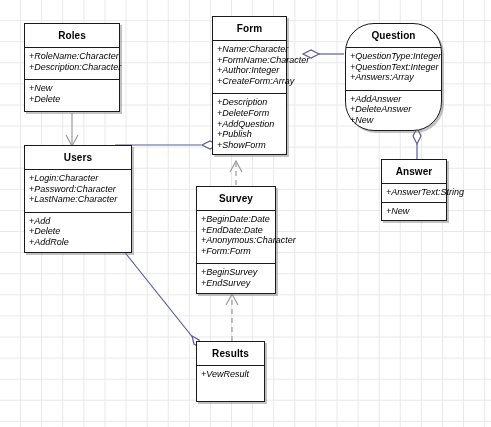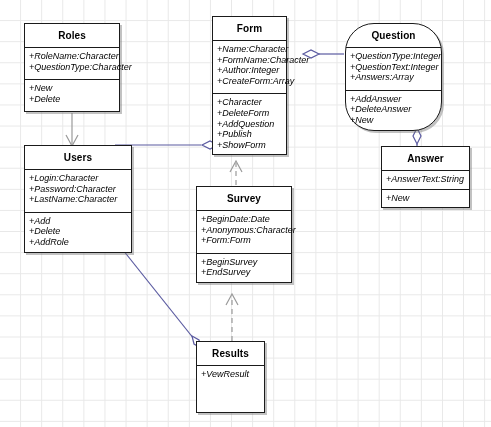--- a/index.html
+++ b/index.html
@@ -107,21 +107,21 @@
       <line x1="115" y1="240" x2="194" y2="339" stroke="#5a5aa0" stroke-width="1.2"></line>
       <polygon points="192,336 199,340 201,348 194,344" fill="#ffffff" stroke="#5a5aa0" stroke-width="1.2"></polygon>
     </g>
   </svg>
 
   <div class="uml-class" style="left:24px; top:23px; width:96px;">
     <div class="class-title">Roles</div>
     <div class="divider"></div>
     <ul class="member-list attrs-pad-bottom">
       <li>+RoleName:Character</li>
-      <li>+QuestionType:Character</li>
+      <li>+Description:Character</li>
     </ul>
     <div class="divider"></div>
     <ul class="member-list attrs-pad-bottom">
       <li>+New</li>
       <li>+Delete</li>
     </ul>
   </div>
 
   <div class="uml-class" style="left:24px; top:145px; width:108px;">
     <div class="class-title">Users</div>
@@ -143,21 +143,21 @@
     <div class="class-title">Form</div>
     <div class="divider"></div>
     <ul class="member-list attrs-pad-bottom">
       <li>+Name:Character</li>
       <li>+FormName:Character</li>
       <li>+Author:Integer</li>
       <li>+CreateForm:Array</li>
     </ul>
     <div class="divider"></div>
     <ul class="member-list">
-      <li>+Character</li>
+      <li>+Description</li>
       <li>+DeleteForm</li>
       <li>+AddQuestion</li>
       <li>+Publish</li>
       <li>+ShowForm</li>
     </ul>
   </div>
 
   <div class="uml-class" style="left:345px; top:23px; width:97px;border-radius:29px;">
     <div class="class-title">Question</div>
     <div class="divider"></div>
@@ -167,48 +167,49 @@
       <li>+Answers:Array</li>
     </ul>
     <div class="divider"></div>
     <ul class="member-list">
       <li>+AddAnswer</li>
       <li>+DeleteAnswer</li>
       <li>+New</li>
     </ul>
   </div>
 
-  <div class="uml-class" style="left:381px; top:146px; width:89px;">
+  <div class="uml-class" style="left:381px; top:159px; width:66px;">
     <div class="class-title">Answer</div>
     <div class="divider"></div>
     <ul class="member-list">
       <li>+AnswerText:String</li>
     </ul>
     <div class="divider"></div>
     <ul class="member-list">
       <li>+New</li>
     </ul>
   </div>
 
-  <div class="uml-class" style="left:196px; top:186px; width:96px;">
+  <div class="uml-class" style="left:196px; top:186px; width:80px;">
     <div class="class-title">Survey</div>
     <div class="divider"></div>
     <ul class="member-list attrs-pad-bottom">
       <li>+BeginDate:Date</li>
+      <li>+EndDate:Date</li>
       <li>+Anonymous:Character</li>
       <li>+Form:Form</li>
     </ul>
     <div class="divider"></div>
     <ul class="member-list">
       <li>+BeginSurvey</li>
       <li>+EndSurvey</li>
     </ul>
   </div>
 
-  <div class="uml-class" style="left:196px; top:341px; width:69px; height:72px;">
+  <div class="uml-class" style="left:196px; top:341px; width:69px; height:61px;">
     <div class="class-title">Results</div>
     <div class="divider"></div>
     <ul class="member-list">
       <li>+VewResult</li>
     </ul>
   </div>
 
 </div>
 
 </body></html>

